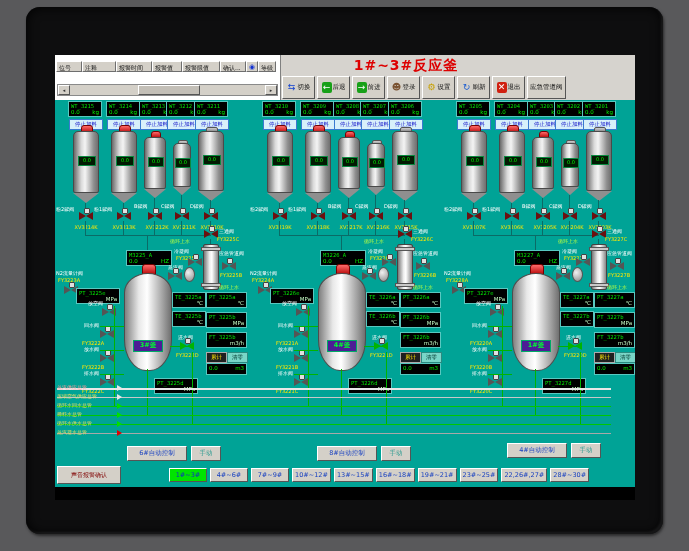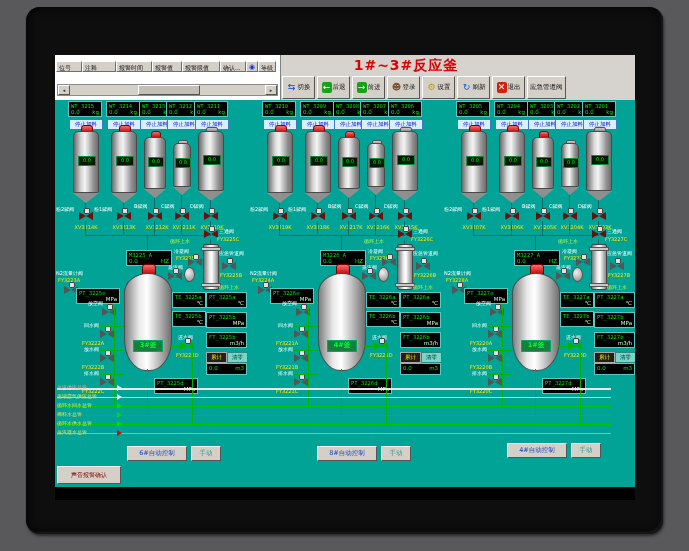--- a/index.html
+++ b/index.html
@@ -59,21 +59,21 @@
   .pv{position:absolute;width:1px;background:#0b6b66;}
   .gph{position:absolute;height:1px;background:#00b400;}
   .gpv{position:absolute;width:1px;background:#00b400;}
   .cond{position:absolute;width:14px;height:44px;background:linear-gradient(90deg,#777,#eee 40%,#fff 56%,#888);
         border:1px solid #444;border-radius:2px;}
   .cond:before{content:"";position:absolute;left:-3px;top:2px;right:-3px;height:2px;background:#c8c8c8;border:1px solid #555;}
   .cond:after{content:"";position:absolute;left:-3px;bottom:2px;right:-3px;height:2px;background:#c8c8c8;border:1px solid #555;}
   .sep{position:absolute;width:9px;height:13px;border-radius:50%;background:radial-gradient(circle at 35% 35%,#f0f0f0,#8a8a8a);border:1px solid #555;}
   .reactor{position:absolute;background:linear-gradient(90deg,#808080,#e8e8e8 30%,#ffffff 48%,#9a9a9a 85%,#707070);
            border:1px solid #4d4d4d;border-radius:50% 50% 46% 46%/20% 20% 32% 32%;}
-  .rlbl{position:absolute;background:#15803d;border:1px solid #0a6;color:#00ff30;font-size:6.5px;font-weight:bold;text-align:center;line-height:9px;}
+  .rlbl{position:absolute;background:#4c1d95;border:1px solid #0a6;color:#00ff30;font-size:6.5px;font-weight:bold;text-align:center;line-height:9px;}
   .tchip{position:absolute;width:19px;height:9px;background:#202020;border:1px solid #aaa;color:#ffe800;font-size:5.5px;line-height:8px;text-align:center;cursor:pointer;}
   .cchip{position:absolute;width:19px;height:9px;background:#79d6c8;border:1px solid #2a8a80;color:#00382f;font-size:5.5px;line-height:8px;text-align:center;cursor:pointer;}
   .hline{position:absolute;left:2px;width:554px;}
   .hlbl{position:absolute;left:2px;font-size:5px;line-height:6px;white-space:nowrap;}
   .harr{position:absolute;left:62px;width:0;height:0;border:3px solid transparent;border-left:5px solid #fff;}
   .btn3d{position:absolute;background:#d4d0c8;border:1px solid;border-color:#fff #555 #555 #fff;
          color:#1840c0;font-size:6.5px;text-align:center;cursor:pointer;overflow:hidden;white-space:nowrap;}
   .navrow{position:absolute;left:114px;top:368px;display:flex;gap:3px;}
   .navb{background:#d4d0c8;border:1px solid;border-color:#fff #555 #555 #fff;color:#1840c0;font-size:6.5px;
         height:12px;line-height:12px;min-width:32px;padding:0 2px;text-align:center;cursor:pointer;white-space:nowrap;}
@@ -918,15 +918,27 @@
       </div>
 
     <div class="btn3d" style="left:72px;top:346px;width:58px;height:13px;line-height:13px">6#自动控制</div>
     <div class="btn3d" style="left:136px;top:346px;width:28px;height:13px;line-height:13px;color:#2a9a90">手动</div>
     <div class="btn3d" style="left:262px;top:346px;width:58px;height:13px;line-height:13px">8#自动控制</div>
     <div class="btn3d" style="left:326px;top:346px;width:28px;height:13px;line-height:13px;color:#2a9a90">手动</div>
     <div class="btn3d" style="left:452px;top:343px;width:58px;height:13px;line-height:13px">4#自动控制</div>
     <div class="btn3d" style="left:516px;top:343px;width:28px;height:13px;line-height:13px;color:#2a9a90">手动</div>
 
     <div class="btn3d" style="left:2px;top:366px;width:62px;height:16px;line-height:16px;font-size:6px;color:#800000">声音报警确认</div>
+    <div class="navrow" id="bottom-nav">
+        <div class="navb active">1#~3#</div>
+        <div class="navb">4#~6#</div>
+        <div class="navb">7#~9#</div>
+        <div class="navb">10#~12#</div>
+        <div class="navb">13#~15#</div>
+        <div class="navb">16#~18#</div>
+        <div class="navb">19#~21#</div>
+        <div class="navb">23#~25#</div>
+        <div class="navb">22,26#,27#</div>
+        <div class="navb">28#~30#</div>
+      </div>
   </div>
   <div class="screen-bottom"></div>
 </div>
 
 </body></html>

